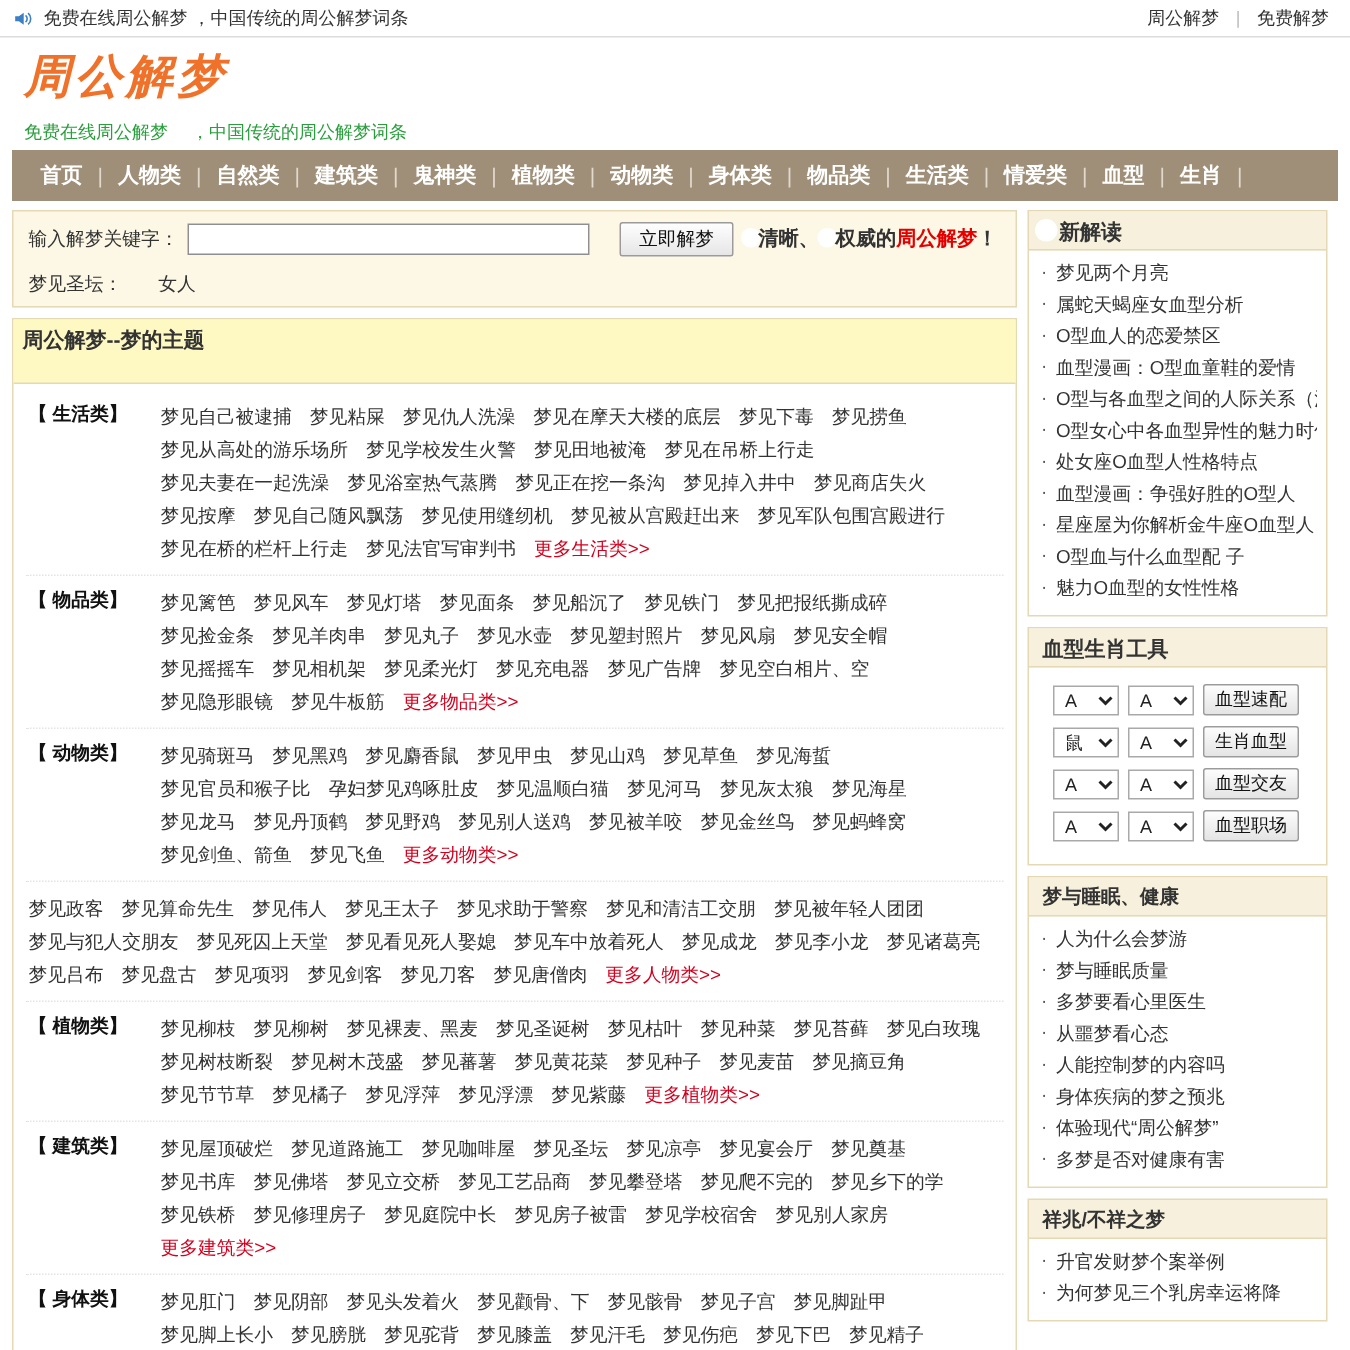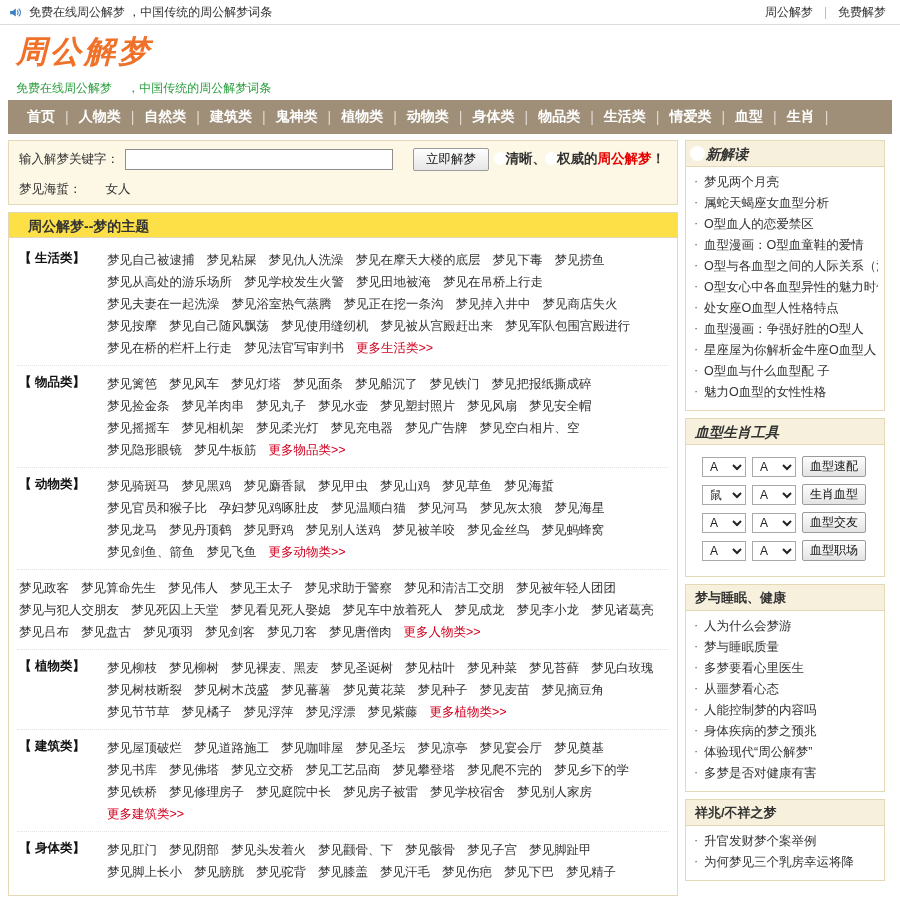--- a/index.html
+++ b/index.html
@@ -94,22 +94,22 @@
   .dot{
     display:inline-block; width:13px; height:13px; border-radius:50%;
     background:#fff; vertical-align:-2px; margin:0 -1px;
   }
   .srow2{ margin-top:10px; font-size:12.5px; color:#333; display:flex; gap:24px; }
   .srow2 a{ color:#333; text-decoration:none; }
 
   
   .panel{ border:1px solid #e4d9b4; margin-top:7px; background:#fff; }
   .panel-hd{
-    background:#fde047; border-bottom:1px solid #e4d9b4;
-    height:25px; line-height:27px; padding-left:19px;
+    background:#fef9c3; border-bottom:1px solid #e4d9b4;
+    height:43px; line-height:27px; padding-left:6px;
     font-size:14px; font-weight:bold; color:#333;
   }
   .panel-bd{ padding:4px 8px 6px 8px; }
 
   .cat{
     display:flex; padding:7px 2px 6px 2px;
     border-bottom:1px dotted #e3e3e3;
   }
   .cat:last-child{ border-bottom:none; }
   .cat-name{
@@ -124,21 +124,21 @@
   .cat-links a.more{ color:#d2001f; }
 
   
   .sbox{ border:1px solid #e4d9b4; background:#fff; margin-bottom:7px; }
   .sbox-hd{
     background:#f6f0dc; border-bottom:1px solid #e4d9b4;
     height:26px; line-height:26px; padding-left:9px;
     font-size:13px; font-weight:bold; color:#333;
     position:relative;
   }
-  .sbox-hd.big{ font-size:14px;font-style:italic; }
+  .sbox-hd.big{ font-size:14px; }
   .sbox-hd .blotch2{
     position:absolute; left:4px; top:5px;
     width:15px; height:15px; border-radius:50%; background:#fff;
   }
   .sbox-bd{ padding:5px 6px 7px 6px; }
   .slist{ list-style:none; margin:0; padding:0; }
   .slist li{
     font-size:12.5px; line-height:21px; color:#333;
     padding-left:12px; position:relative;
     white-space:nowrap; overflow:hidden;
@@ -225,21 +225,21 @@
     <div class="searchbox">
       <div class="srow1">
         <span class="slabel">输入解梦关键字：</span>
         <input class="sinput" type="text" value="" style="">
         <button class="sbtn">立即解梦</button>
         <span class="slogan">
           <span class="dot"></span><span>清晰、</span><span class="dot"></span><span>权威的</span><span class="hot">周公解梦</span><span>！</span>
         </span>
       </div>
       <div class="srow2">
-        <span>梦见海蜇：</span>
+        <span>梦见圣坛：</span>
         <a href="#">女人</a>
       </div>
     </div>
 
     <div class="panel">
       <div class="panel-hd">周公解梦--梦的主题</div>
       <div class="panel-bd" id="cats">
           <div class="cat">
             <div class="cat-name">【 生活类】</div>
             <div class="cat-links"><a href="#">梦见自己被逮捕</a><a href="#">梦见粘屎</a><a href="#">梦见仇人洗澡</a><a href="#">梦见在摩天大楼的底层</a><a href="#">梦见下毒</a><a href="#">梦见捞鱼</a><a href="#">梦见从高处的游乐场所</a><a href="#">梦见学校发生火警</a><a href="#">梦见田地被淹</a><a href="#">梦见在吊桥上行走</a><a href="#">梦见夫妻在一起洗澡</a><a href="#">梦见浴室热气蒸腾</a><a href="#">梦见正在挖一条沟</a><a href="#">梦见掉入井中</a><a href="#">梦见商店失火</a><a href="#">梦见按摩</a><a href="#">梦见自己随风飘荡</a><a href="#">梦见使用缝纫机</a><a href="#">梦见被从宫殿赶出来</a><a href="#">梦见军队包围宫殿进行</a><a href="#">梦见在桥的栏杆上行走</a><a href="#">梦见法官写审判书</a><a href="#" class="more">更多生活类&gt;&gt;</a></div>

